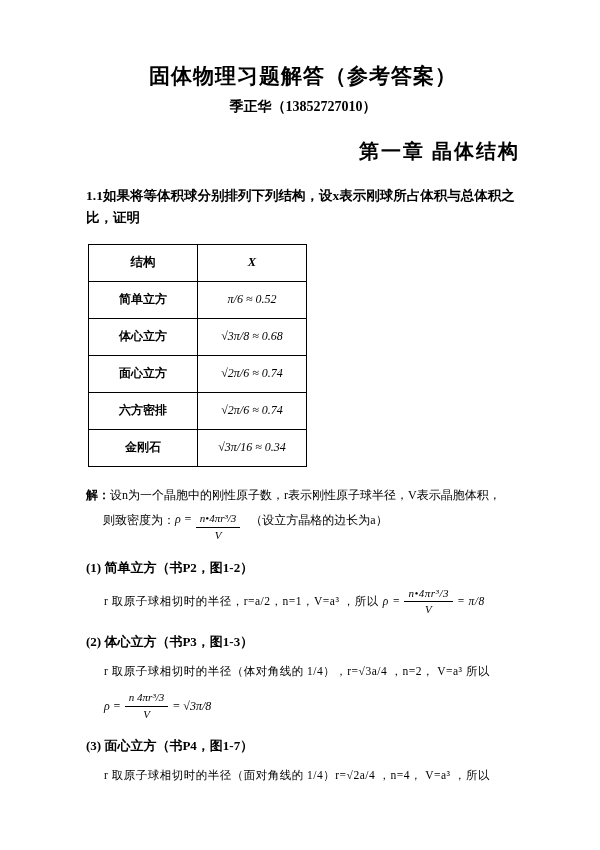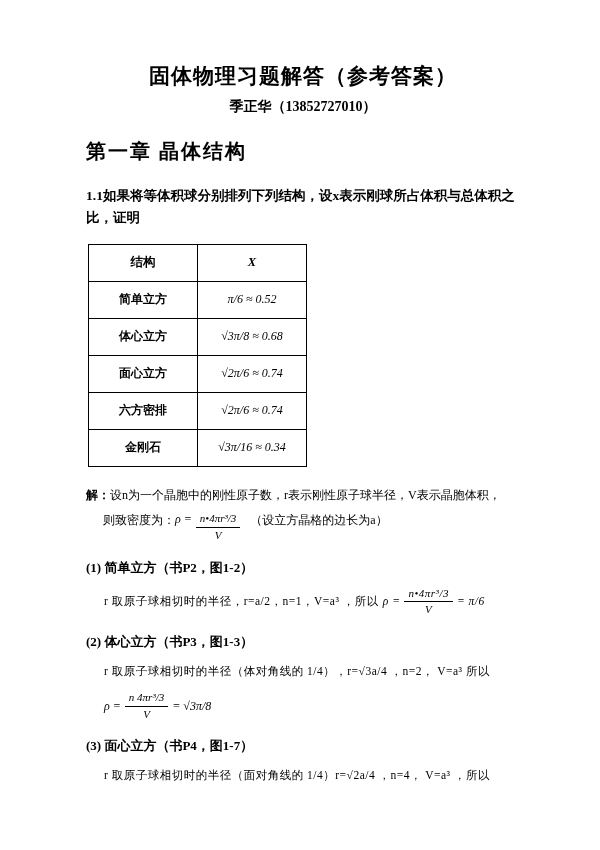--- a/index.html
+++ b/index.html
@@ -26,21 +26,21 @@
   }
   .author {
     font-size: 14px;
     font-weight: bold;
     text-align: center;
     margin-bottom: 22px;
   }
   .chapter {
     font-size: 20px;
     font-weight: bold;
-    text-align: left;
+    text-align: right;
     margin: 0 0 20px 0;
     letter-spacing: 2px;
   }
   .problem {
     font-size: 13.5px;
     font-weight: bold;
     line-height: 1.65;
     margin: 0 0 14px 0;
   }
   table.packing {
@@ -159,21 +159,21 @@
   </div>
 
   <div class="sec-head">(1) 简单立方（书P2，图1-2）</div>
   <div class="sec-body">
     <span class="txt">r 取原子球相切时的半径，r=a/2，n=1，V=a³ ，所以</span>
     <span class="math">ρ =</span>
     <span class="frac">
       <span class="num">n•4πr³/3</span>
       <span class="den">V</span>
     </span>
-    <span class="math">= π/6</span>
+    <span class="math">= π/8</span>
   </div>
 
   <div class="sec-head">(2) 体心立方（书P3，图1-3）</div>
   <div class="sec-body">
     <span class="txt">r 取原子球相切时的半径（体对角线的 1/4），r=√3a/4 ，n=2， V=a³ 所以</span>
   </div>
   <div class="sec-formula">
     <span class="math">ρ =</span>
     <span class="frac">
       <span class="num">n 4πr³/3</span>

